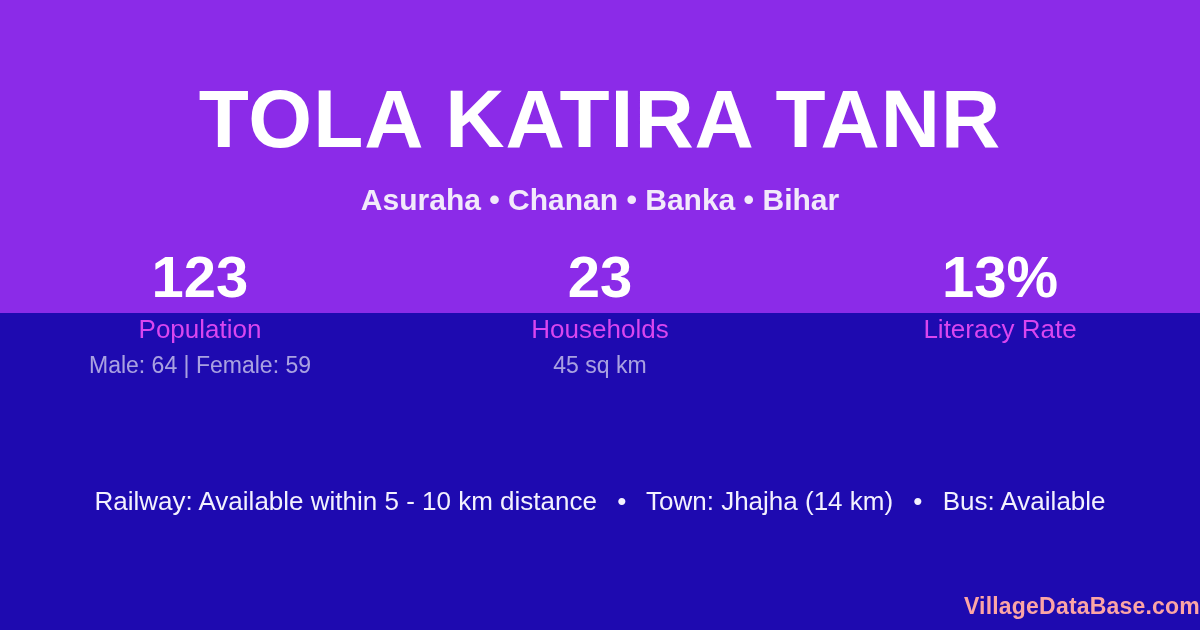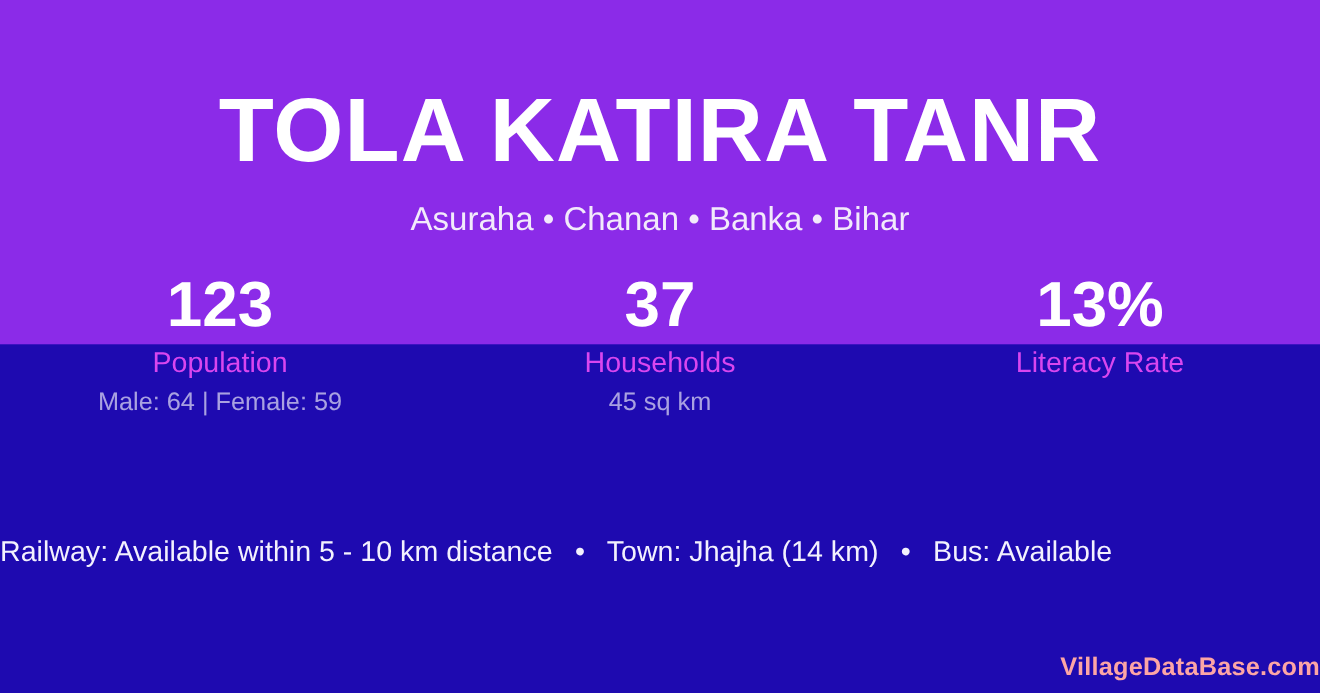--- a/index.html
+++ b/index.html
@@ -50,21 +50,21 @@
 
   
   .village-subtitle {
     position: absolute;
     left: 0;
     top: 182px;
     width: 1200px;
     text-align: center;
     color: #F2EAFB;
     font-size: 30px;
-    font-weight: normal;
+    font-weight: bold;
     line-height: 1.2;
     white-space: nowrap;
   }
 
   
   .stats-row {
     position: absolute;
     left: 0;
     top: 246px;
     width: 1200px;
@@ -96,21 +96,21 @@
     line-height: 24px;
     margin-top: 8px;
   }
 
   
   .infra-line {
     position: absolute;
     left: 0;
     top: 485px;
     width: 1200px;
-    text-align: left;
+    text-align: center;
     color: #F3F1FE;
     font-size: 26px;
     font-weight: normal;
     line-height: 32px;
     white-space: nowrap;
   }
   .infra-sep {
     display: inline-block;
     padding: 0 13px;
     color: #F3F1FE;
@@ -142,21 +142,21 @@
 
   <div class="stats-row">
 
     <div class="stat-col">
       <div class="stat-value">123</div>
       <div class="stat-label">Population</div>
       <div class="stat-sub">Male: 64 | Female: 59</div>
     </div>
 
     <div class="stat-col">
-      <div class="stat-value">37</div>
+      <div class="stat-value">23</div>
       <div class="stat-label">Households</div>
       <div class="stat-sub">45 sq km</div>
     </div>
 
     <div class="stat-col">
       <div class="stat-value">13%</div>
       <div class="stat-label">Literacy Rate</div>
     </div>
 
   </div>

